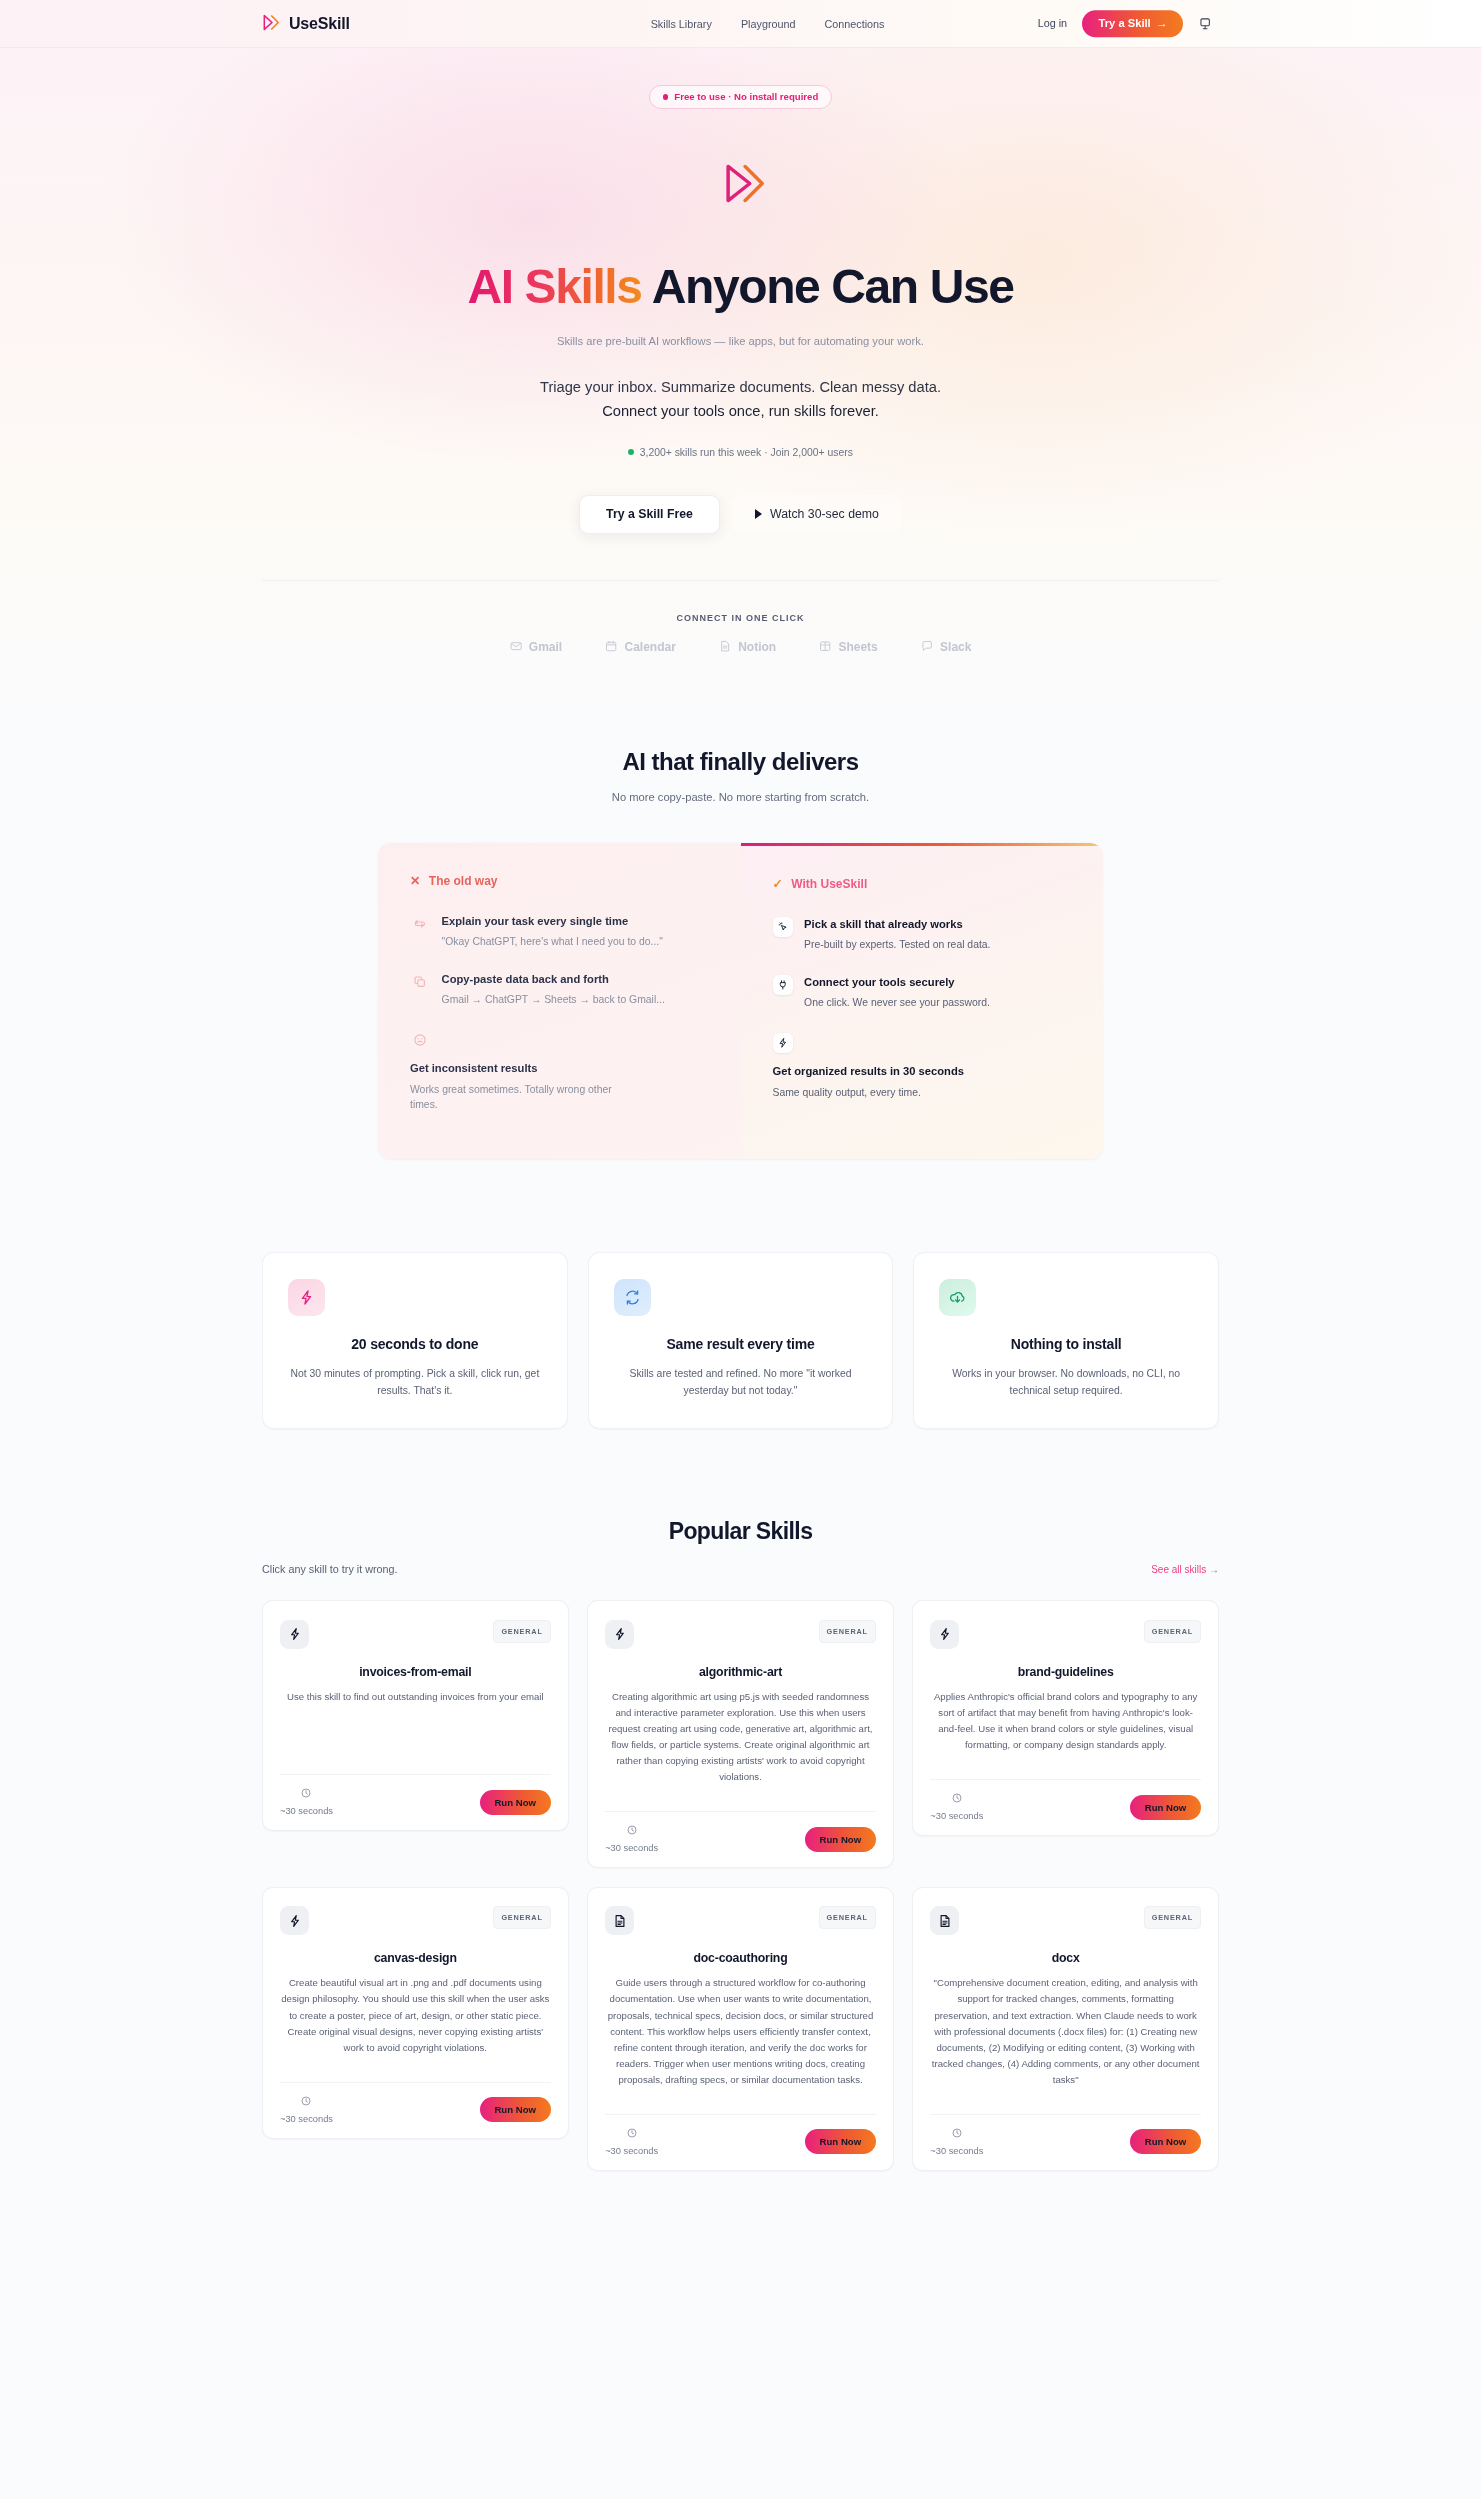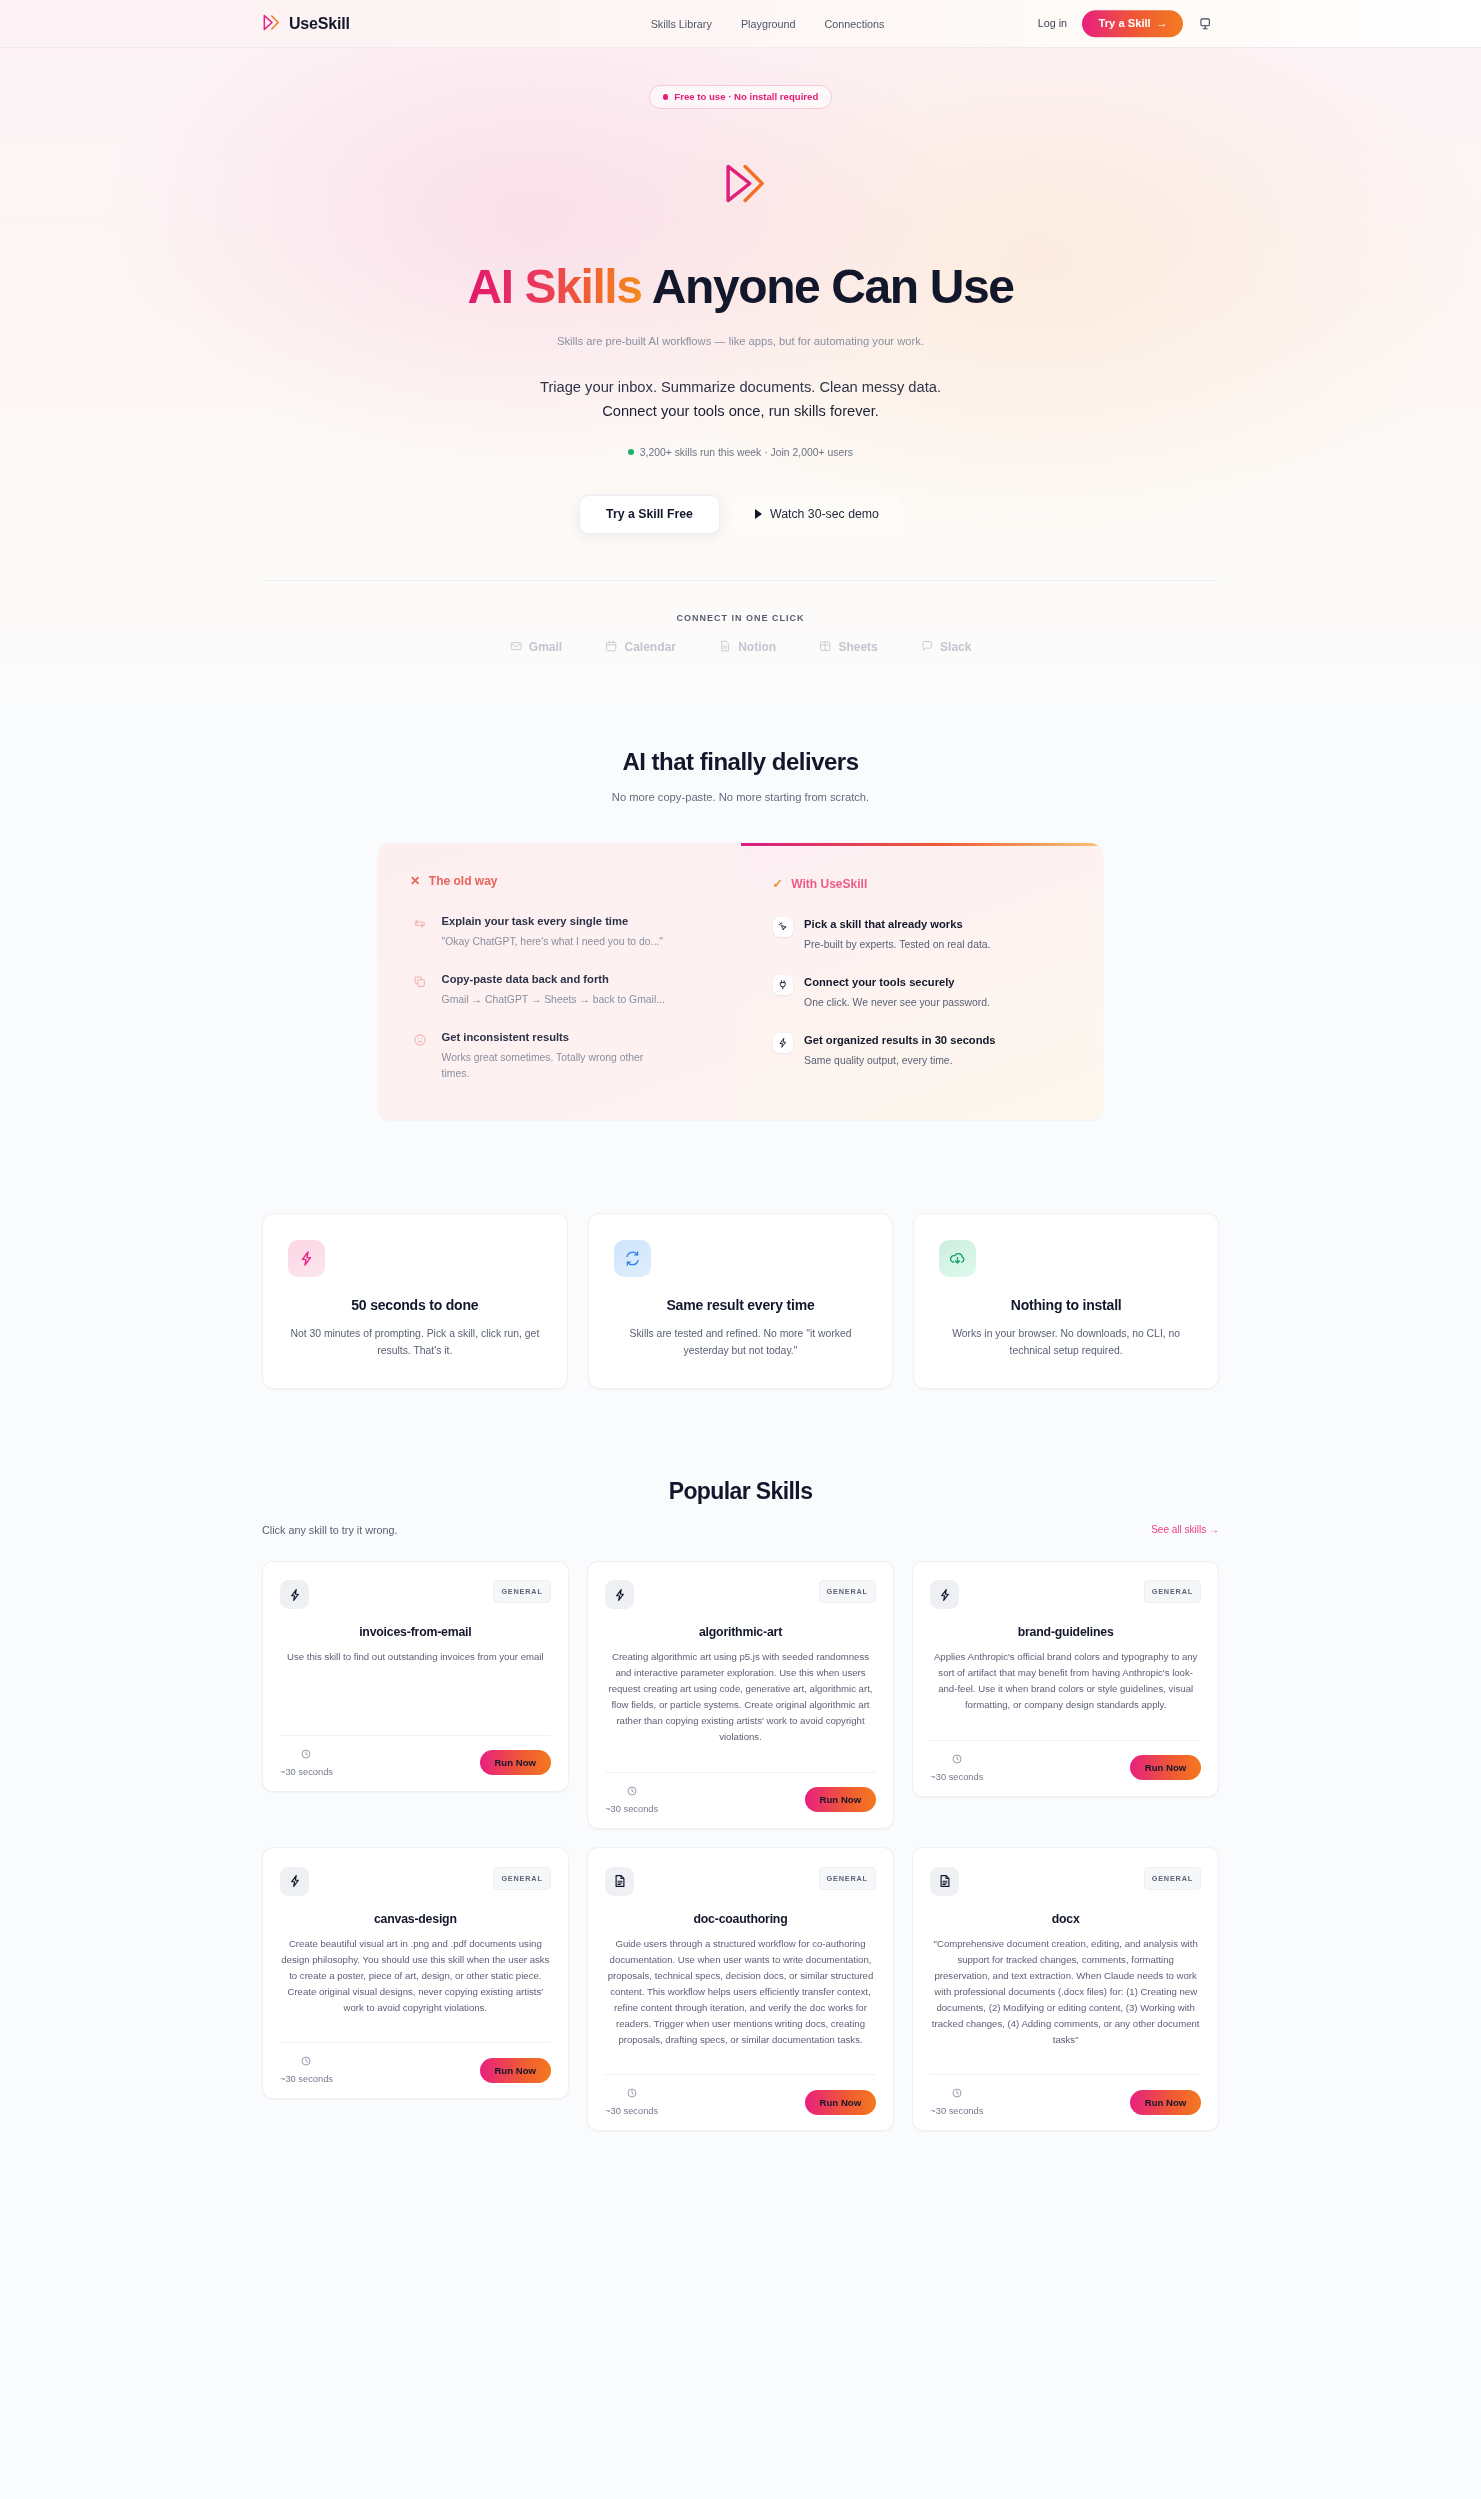--- a/index.html
+++ b/index.html
@@ -131,21 +131,21 @@
     border-image: linear-gradient(90deg, #d41f84 0%, #ef5a33 55%, #f8c777 100%) 1;
     border-left: 0; border-right: 0; border-bottom: 0;
   }
   .col-head { display: flex; align-items: center; gap: 8.5px; font-size: 12px; font-weight: 800; margin-bottom: 25.5px; }
   .col-head.old { color: #e8635c; }
   .col-head.new { color: #ef5b85; }
   .col-head .mark { font-size: 12.3px; line-height: 1; }
   .col-head.new .mark { color: #e88b2a; }
 
   .cmp-item { display: flex; gap: 11.6px; margin-bottom: 21.6px; }
-  .cmp-item:last-child { margin-bottom: 4px; }
+  .cmp-item:last-child { margin-bottom: 12px; flex-direction: column; }
   .cmp-ico {
     flex: 0 0 20px; width: 20px; height: 20px; display: flex; align-items: center; justify-content: center;
   }
   .cmp-ico.chip {
     background: #fff; border-radius: 6.2px; box-shadow: 0 0.8px 2.3px rgba(25,30,55,0.09);
   }
   .cmp-title { font-size: 11.2px; font-weight: 700; color: #2b3147; line-height: 1.35; }
   .cmp-desc { margin-top: 5.4px; font-size: 10.4px; color: #898f9f; line-height: 1.52; max-width: 231px; }
   .col-new .cmp-title { color: #12172b; }
   .col-new .cmp-desc { color: #5a6175; }
@@ -438,21 +438,21 @@
     </div>
   </div>
 
   <div class="features">
     <div class="feat-card">
       <span class="feat-ico pink">
         <svg width="17" height="17" viewBox="0 0 22 22" fill="none">
             <path d="M13 2.6 L5.8 12.2 H10.4 L9 19.4 L16.2 9.8 H11.6 Z" stroke="#e8207f" stroke-width="1.7" stroke-linejoin="round" fill="none"></path>
           </svg>
       </span>
-      <div class="feat-title">50 seconds to done</div>
+      <div class="feat-title">20 seconds to done</div>
       <div class="feat-desc">Not 30 minutes of prompting. Pick a skill, click run, get results. That's it.</div>
     </div>
 
     <div class="feat-card">
       <span class="feat-ico blue">
         <svg width="17" height="17" viewBox="0 0 22 22" fill="none">
             <path d="M3.8 8.4 A7.6 7.6 0 0 1 17.4 6.2" stroke="#2f80ed" stroke-width="1.7" stroke-linecap="round"></path>
             <path d="M18.2 13.6 A7.6 7.6 0 0 1 4.6 15.8" stroke="#2f80ed" stroke-width="1.7" stroke-linecap="round"></path>
             <path d="M17.6 2.6 V6.4 H13.8" stroke="#2f80ed" stroke-width="1.7" stroke-linecap="round" stroke-linejoin="round"></path>
             <path d="M4.4 19.4 V15.6 H8.2" stroke="#2f80ed" stroke-width="1.7" stroke-linecap="round" stroke-linejoin="round"></path>

